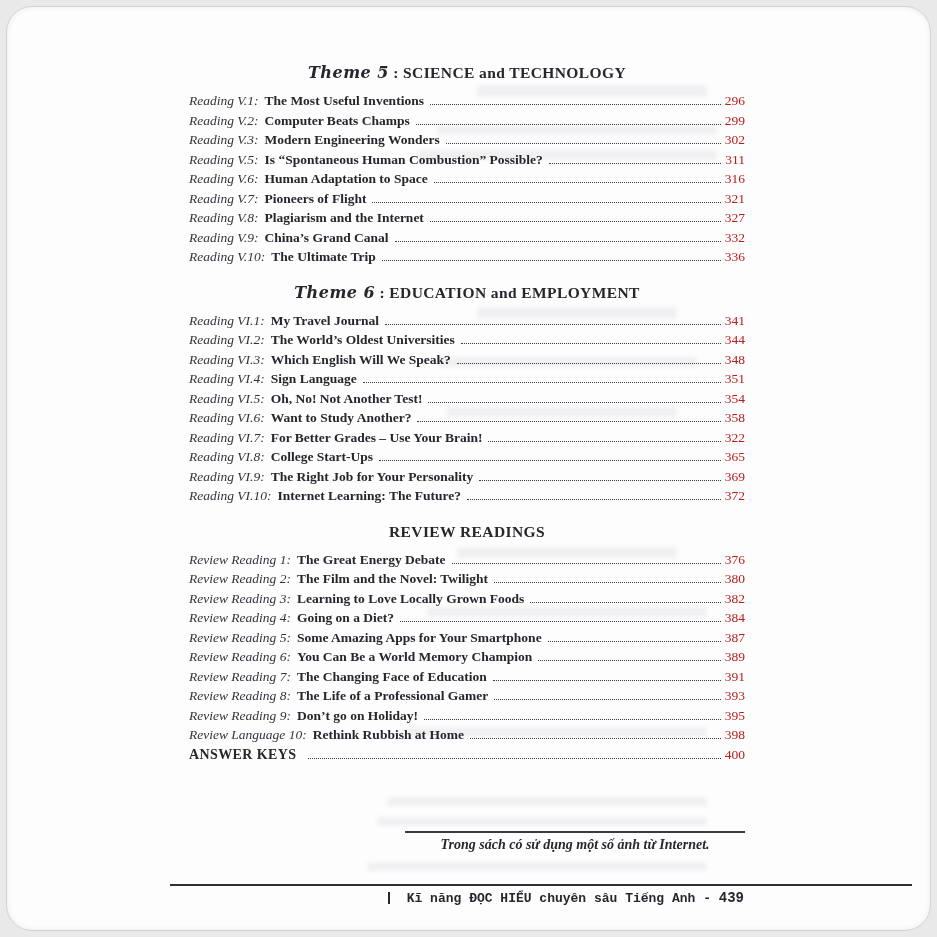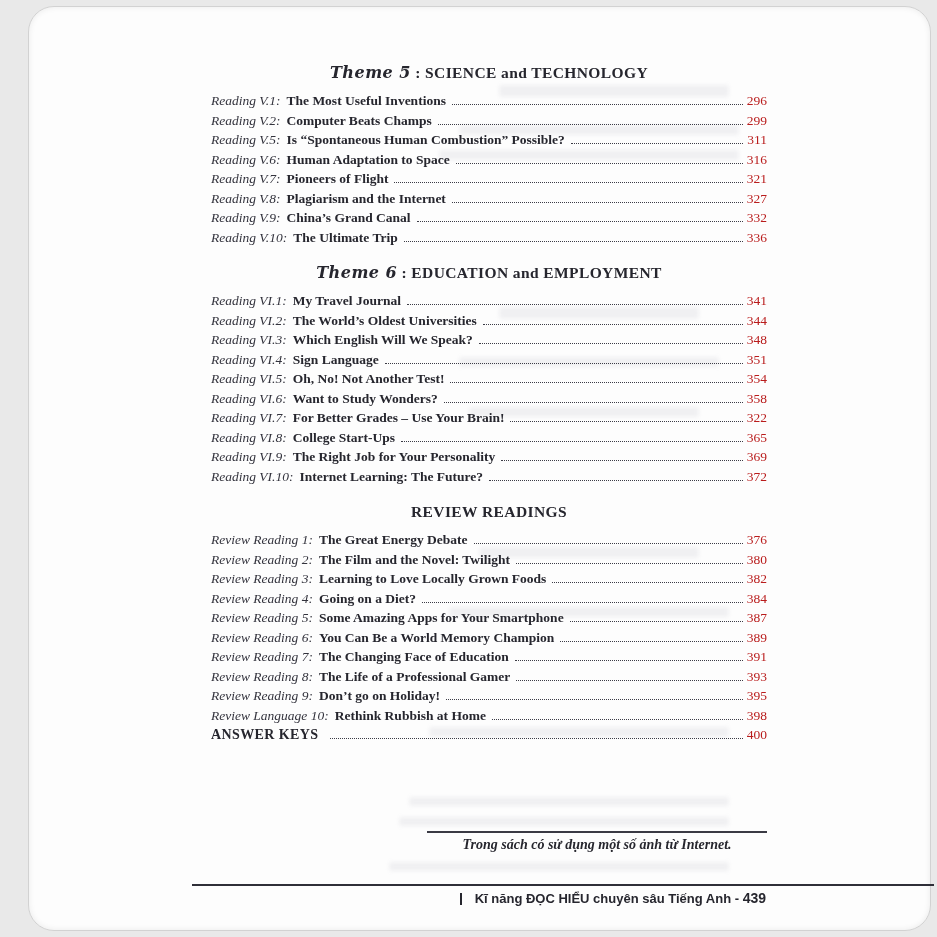--- a/index.html
+++ b/index.html
@@ -11,21 +11,20 @@
     background: #e9e9e9;
     font-family: "Liberation Serif", serif;
   }
   .page {
     position: absolute;
     inset: 6px;
     background: #fdfdfd;
     border: 1px solid #d2d2d2;
     border-radius: 26px;
     box-shadow: 0 0 6px rgba(0,0,0,0.08) inset;
-    margin-left: 22px;
   }
   
   .ghost { position: absolute; inset: 0; pointer-events: none; }
   .ghost div {
     position: absolute;
     background: rgba(125,130,145,0.10);
     border-radius: 3px;
     filter: blur(2px);
   }
   .content {
@@ -109,21 +108,21 @@
     position: absolute;
     left: 163px;
     top: 877px;
     width: 742px;
     border-top: 2.5px solid #2f2f38;
     padding-top: 4px;
   }
   .footer-inner {
     text-align: right;
     padding-right: 168px;
-    font-family: Liberation Sans, sans-serif;
+    font-family: Liberation Mono, monospace;
     font-weight: bold;
     font-size: 13px;
     color: #26262e;
   }
   .footer-bar {
     display: inline-block;
     width: 0;
     height: 12px;
     border-left: 2.5px solid #26262e;
     margin-right: 9px;
@@ -159,20 +158,26 @@
         <span class="leader"></span>
         <span class="pageno">296</span>
       </div>
       <div class="entry">
         <span class="label">Reading V.2:</span>
         <span class="title">Computer Beats Champs</span>
         <span class="leader"></span>
         <span class="pageno">299</span>
       </div>
       <div class="entry">
+        <span class="label">Reading V.3:</span>
+        <span class="title">Modern Engineering Wonders</span>
+        <span class="leader"></span>
+        <span class="pageno">302</span>
+      </div>
+      <div class="entry">
         <span class="label">Reading V.5:</span>
         <span class="title">Is “Spontaneous Human Combustion” Possible?</span>
         <span class="leader"></span>
         <span class="pageno">311</span>
       </div>
       <div class="entry">
         <span class="label">Reading V.6:</span>
         <span class="title">Human Adaptation to Space</span>
         <span class="leader"></span>
         <span class="pageno">316</span>
@@ -227,21 +232,21 @@
         <span class="pageno">351</span>
       </div>
       <div class="entry">
         <span class="label">Reading VI.5:</span>
         <span class="title">Oh, No! Not Another Test!</span>
         <span class="leader"></span>
         <span class="pageno">354</span>
       </div>
       <div class="entry">
         <span class="label">Reading VI.6:</span>
-        <span class="title">Want to Study Wonders?</span>
+        <span class="title">Want to Study Another?</span>
         <span class="leader"></span>
         <span class="pageno">358</span>
       </div>
       <div class="entry">
         <span class="label">Reading VI.7:</span>
         <span class="title">For Better Grades – Use Your Brain!</span>
         <span class="leader"></span>
         <span class="pageno">322</span>
       </div>
       <div class="entry">

